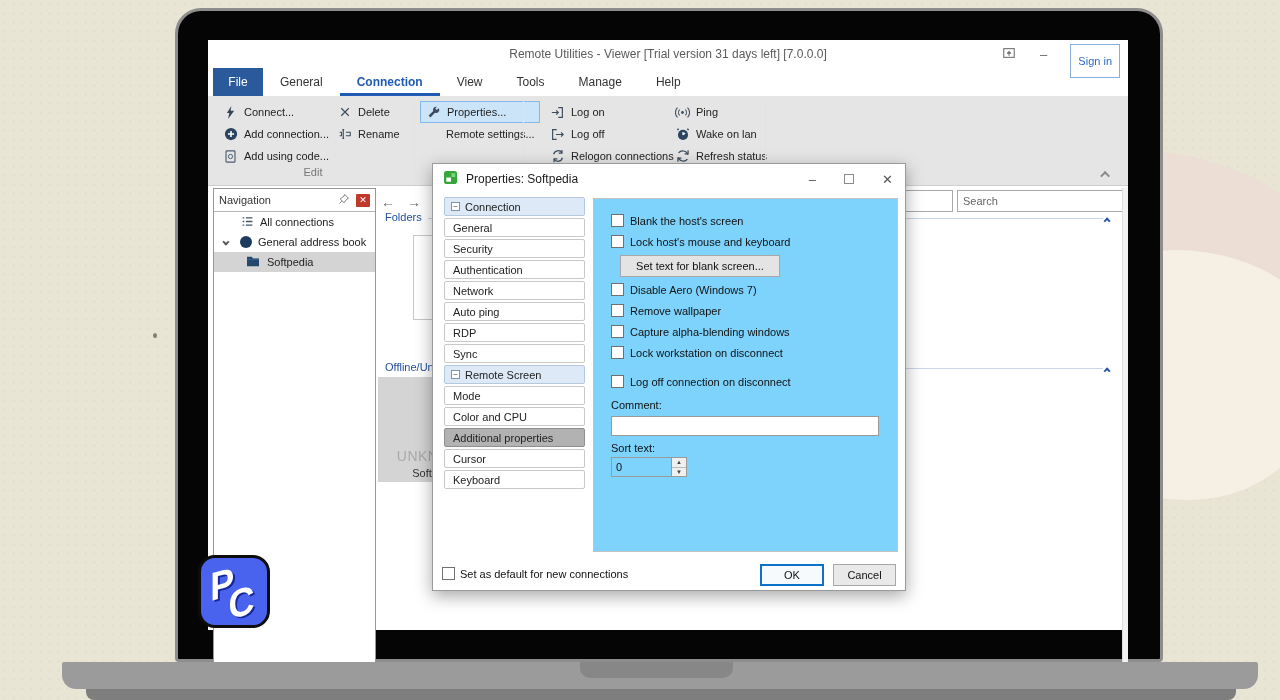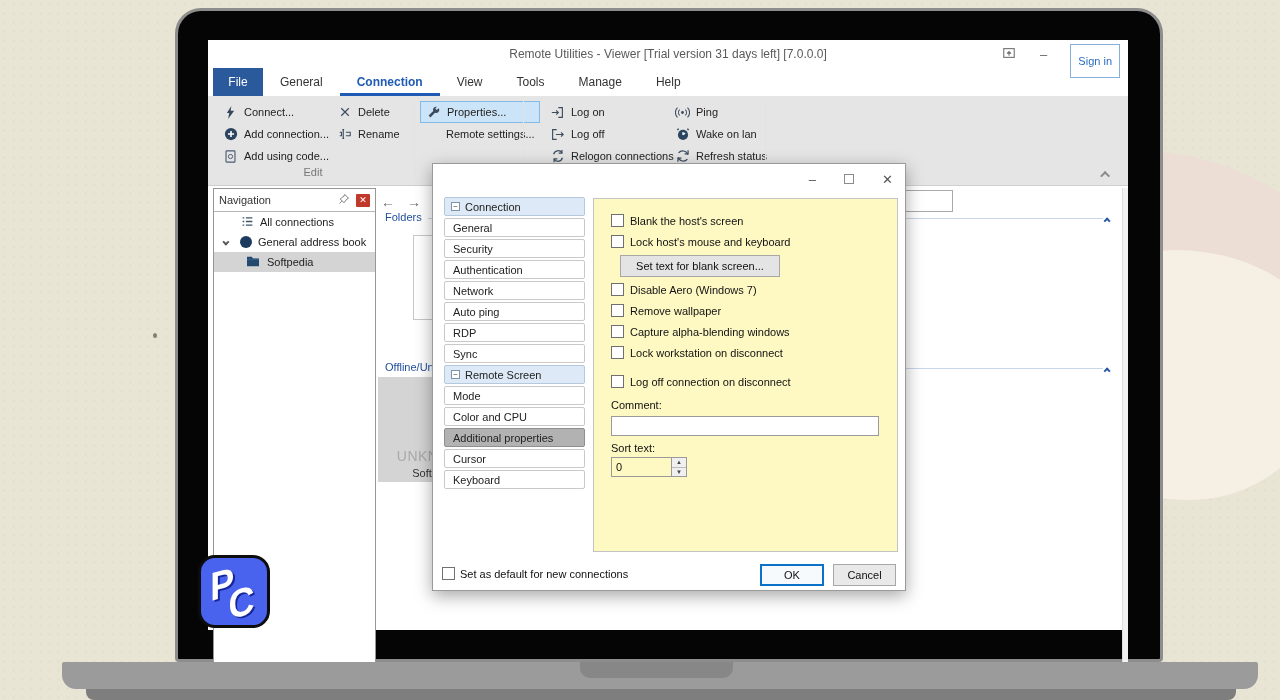--- a/index.html
+++ b/index.html
@@ -89,21 +89,21 @@
   .dlg-controls .glyph { font-size:13px; }
   .dlg-controls .boxg { width:10px; height:10px; border:1px solid #8a8a8a; }
 
   .dlg-tree { position:absolute; left:11px; top:33px; width:141px; }
   .tree-row { height:19px; margin-bottom:2px; display:flex; align-items:center; font-size:11px; color:#222; border-radius:2px; padding:0 6px; }
   .tree-row.header { background:#dde9f6; border:1px solid #b4c8de; }
   .tree-row.item { background:#fff; border:1px solid #c9c9c9; padding-left:8px; }
   .tree-row.selected { background:#b2b2b2; border:1px solid #8f8f8f; font-weight:normal; }
   .minus-box { width:9px; height:9px; border:1px solid #7d94ab; background:#fff; display:inline-flex; align-items:center; justify-content:center; margin-right:5px; font-size:8px; line-height:1; color:#444; }
 
-  .dlg-panel { position:absolute; left:160px; top:34px; width:305px; height:354px; border:1px solid #c3c3c3; background:#fef9c3; }
+  .dlg-panel { position:absolute; left:160px; top:34px; width:305px; height:354px; border:1px solid #c3c3c3; background:#7dd3fc; }
   .cb-row { position:absolute; left:17px; display:flex; align-items:center; gap:6px; font-size:11px; color:#111; white-space:nowrap; }
   .cbox { width:13px; height:13px; border:1px solid #707070; background:#fff; flex:0 0 13px; }
   .blank-btn { position:absolute; left:26px; top:56px; width:160px; height:22px; background:#e4e4e4; border:1px solid #a7a7a7; font-size:11px; color:#111; font-family:"Liberation Sans",sans-serif; }
   .fld-label { position:absolute; left:17px; font-size:11px; color:#111; }
   .comment-input { position:absolute; left:17px; top:217px; width:268px; height:20px; border:1px solid #9a9a9a; font-size:11px; padding:0 4px; font-family:"Liberation Sans",sans-serif; }
   .spinner { position:absolute; left:17px; top:258px; width:76px; height:20px; border:1px solid #9a9a9a; display:flex; }
   .spinner .val { flex:1; font-size:11px; padding:3px 4px; color:#111; }
   .spin-btns { width:15px; display:flex; flex-direction:column; border-left:1px solid #9a9a9a; }
   .spin-btns span { flex:1; background:#f0f0f0; display:flex; align-items:center; justify-content:center; font-size:6px; color:#444; border-bottom:1px solid #bbb; }
   .spin-btns span:last-child { border-bottom:none; }
@@ -312,38 +312,47 @@
       <span style="position:absolute;left:53px;">Softpedia</span>
     </div>
   </div>
 
   <div class="mini-toolbar">
     <span>←</span>
     <span>→</span>
     <span><span class="chev down"></span></span>
   </div>
   <input class="filter-input" value="" style="">
+  <input class="search-input" placeholder="Search" style="">
 
   <div class="group-label" style="left:177px; top:171px;">Folders</div>
   <div class="group-line" style="left:215px; top:178px; width:680px;"></div>
   <div class="group-collapse" style="left:898px; top:172px;"><span class="chev up"></span></div>
   <div class="folder-box"></div>
 
   <div class="group-label" style="left:177px; top:321px;">Offline/Unknown</div>
   <div class="group-line" style="left:260px; top:328px; width:635px;"></div>
   <div class="group-collapse" style="left:898px; top:322px;"><span class="chev up"></span></div>
 
   <div class="thumb-tile">
     <span class="thumb-status">UNKNOWN</span>
   </div>
   <div class="thumb-caption">Softpedia</div>
   <div class="content-scroll"></div>
 </div>
 
 <div class="dialog">
+  <div class="dlg-title">
+    <span class="app-ic"><svg width="15" height="15" viewBox="0 0 16 16">
+          <rect x="1" y="1" width="14" height="14" rx="3" fill="#35a63a"></rect>
+          <rect x="3.5" y="8" width="5" height="4.5" fill="#fff"></rect>
+          <rect x="9" y="3.5" width="4" height="4" fill="#7ed286"></rect>
+        </svg></span>
+    <span>Properties: Softpedia</span>
+  </div>
   <div class="dlg-controls">
     <span class="glyph">–</span>
     <span class="boxg"></span>
     <span class="glyph">✕</span>
   </div>
 
   <div class="dlg-tree">
     <div class="tree-row header">
         <span class="minus-box">−</span>
         <span>Connection</span>

